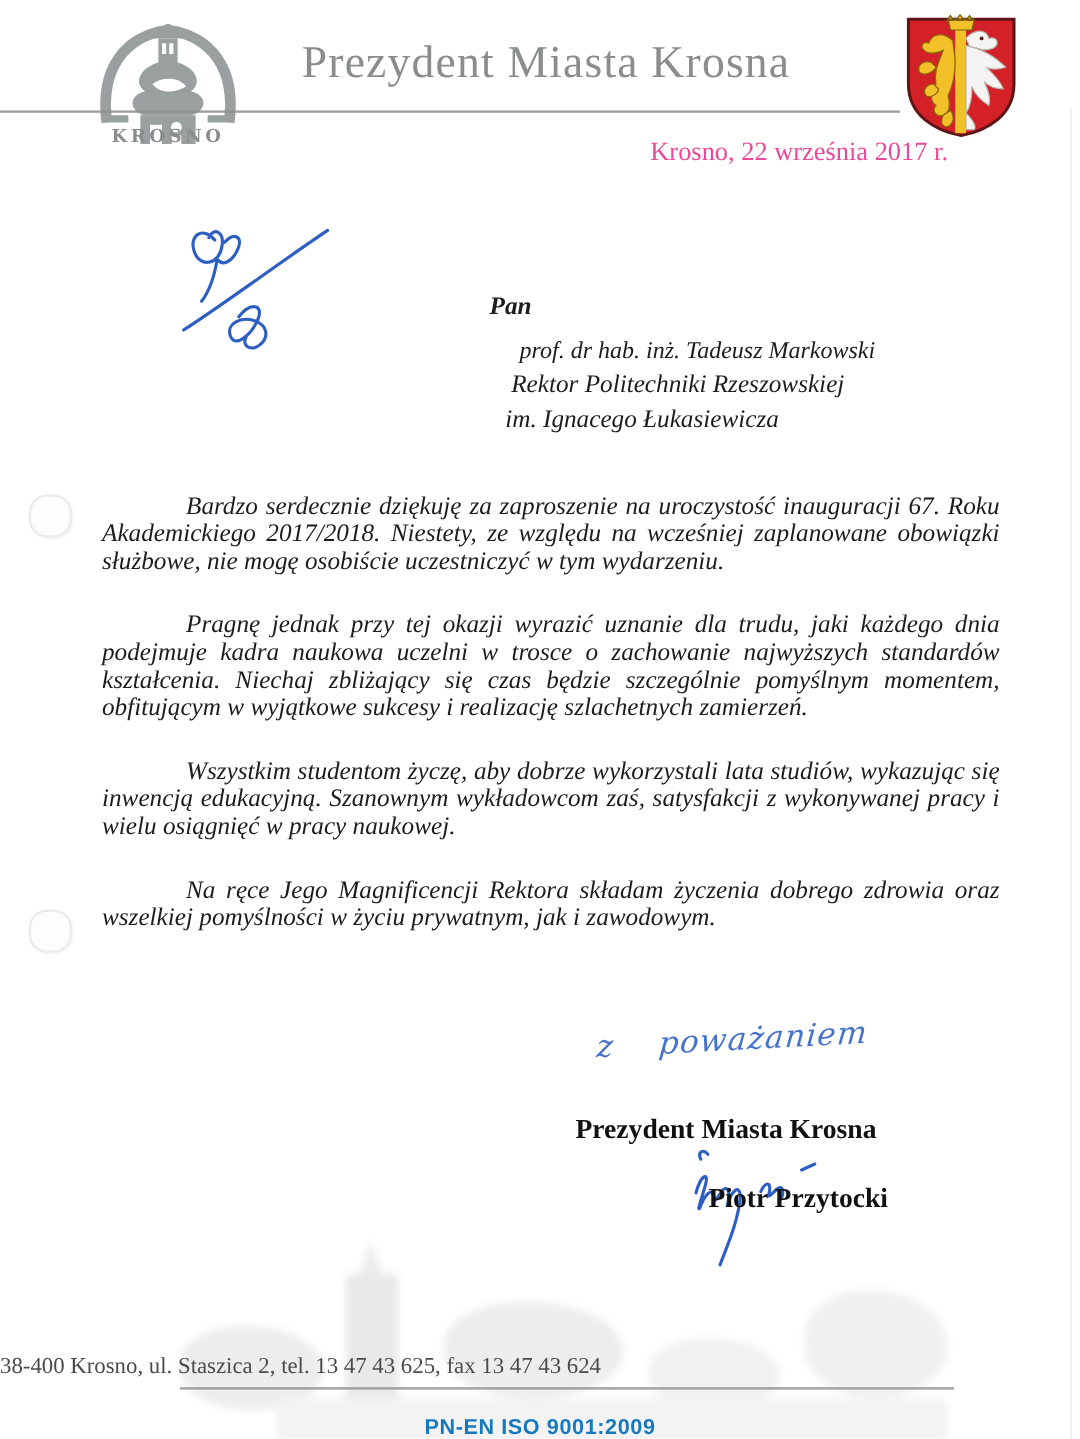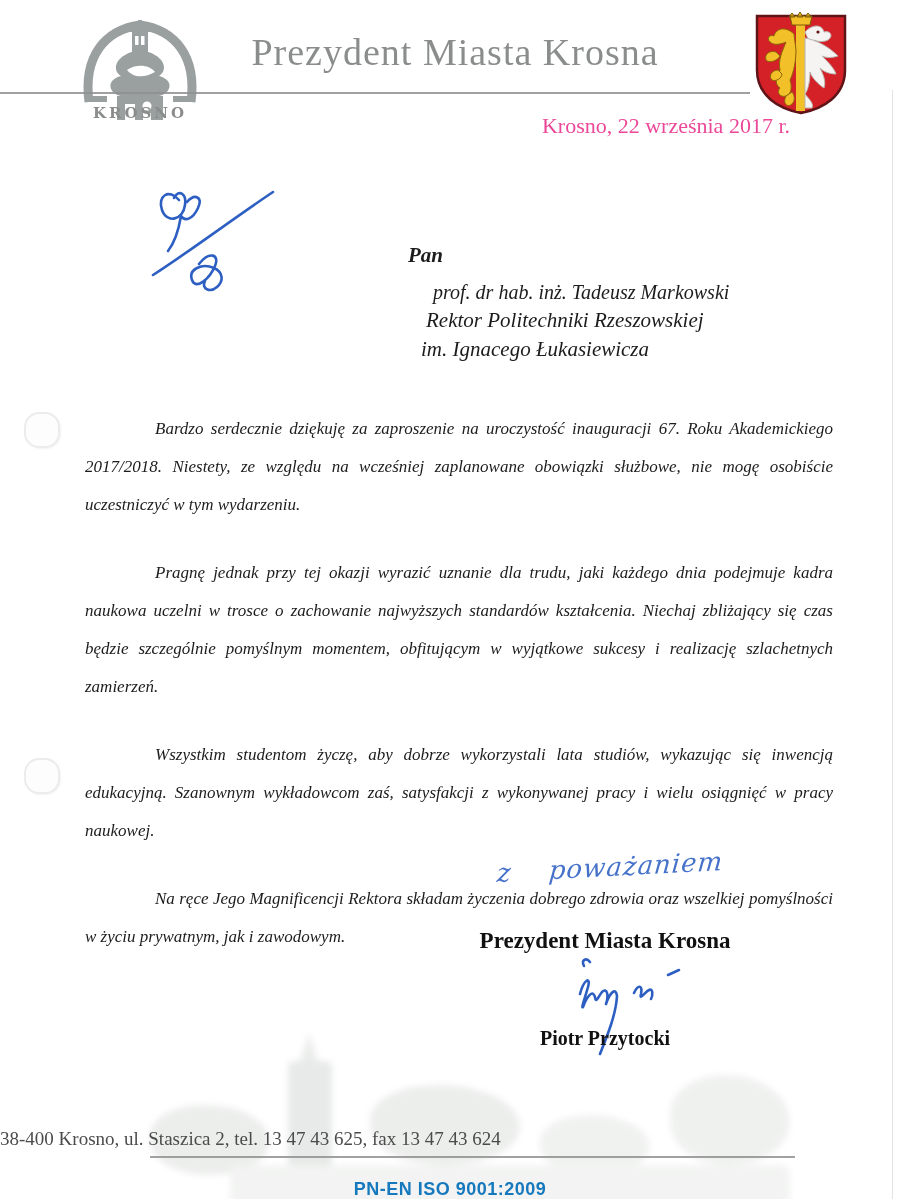--- a/index.html
+++ b/index.html
@@ -40,31 +40,31 @@
   .signature{position:absolute;left:550px;top:952px;width:150px;height:110px;}
   
   .recipient{position:absolute;left:408px;top:243px;font-size:21px;}
   .recipient .salutation{font-style:italic;font-weight:bold;margin:0 0 13px 0;}
   .recipient .name{font-style:italic;font-weight:normal;font-size:20px;margin:0 0 4px 25px;}
   .recipient .r1{font-style:italic;margin:0 0 4px 18px;}
   .recipient .r2{font-style:italic;margin:0 0 0 13px;}
   
   .letter-body{
     position:absolute;left:85px;top:410px;width:748px;
-    font-style:italic;font-size:17px;line-height:38px;text-align:justify;
+    font-style:italic;font-size:21px;line-height:23px;text-align:justify;
   }
   .letter-body p{margin:0 0 30px 0;text-indent:70px;}
   
   .signer-title{
     position:absolute;left:470px;top:928px;width:270px;text-align:center;
     font-weight:bold;font-size:23px;color:#111111;
   }
   .signer-name{
-    position:absolute;left:470px;top:1027px;width:270px;text-align:center;
-    font-weight:bold;font-size:20px;color:#111111;
+    position:absolute;left:470px;top:986px;width:270px;text-align:right;
+    font-weight:bold;font-size:23px;color:#111111;
   }
   
   .footer-address{
     position:absolute;left:0;top:1128px;width:776px;text-align:left;
     font-size:19px;color:#4b4b4b;
   }
   .footer-rule{
     position:absolute;left:150px;top:1156px;width:645px;height:1.5px;
     background:#8a8a8a;opacity:.8;
   }

